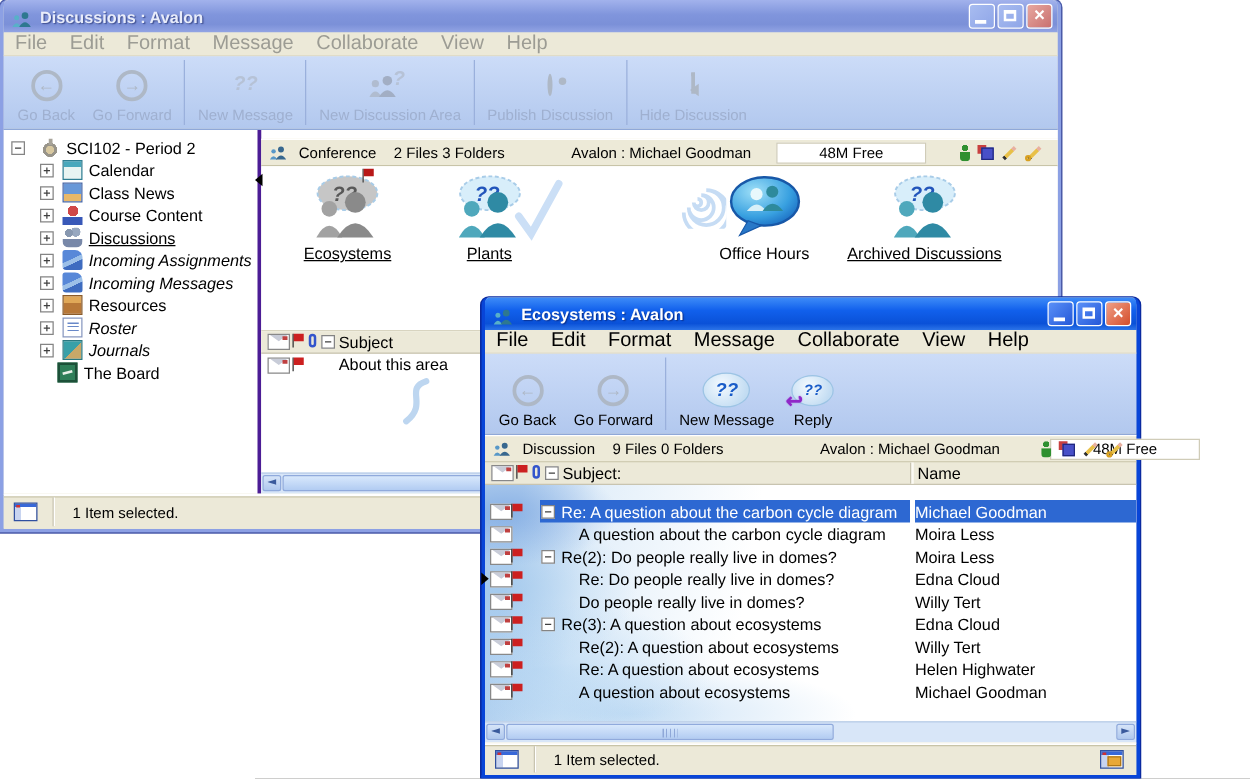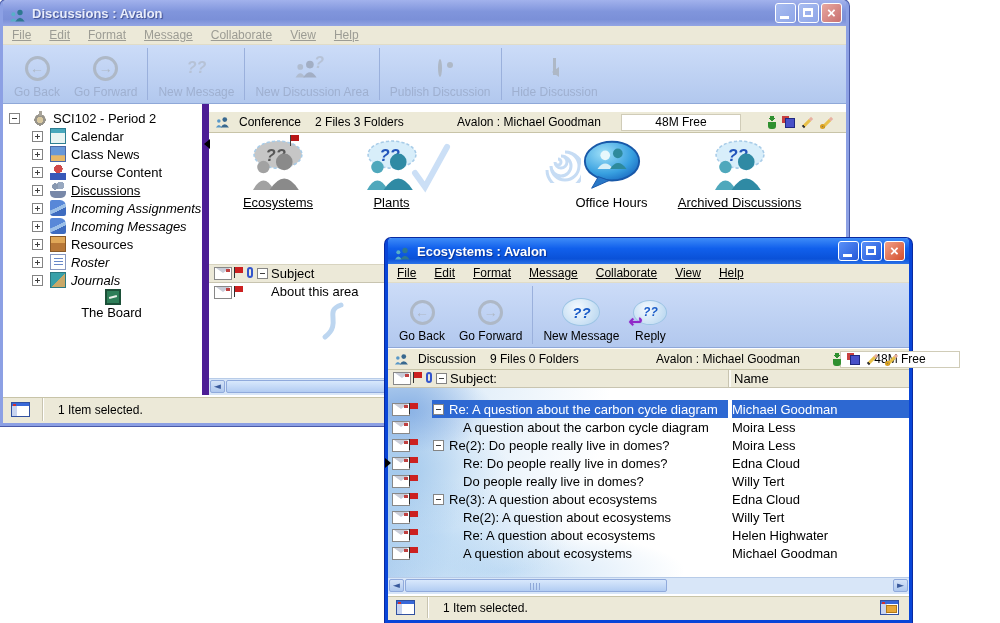--- a/index.html
+++ b/index.html
@@ -29,21 +29,21 @@
   .w1 .b-min,.w1 .b-max{background:linear-gradient(135deg,#A8BCF0,#8FA6E8);}
   .b-close{background:linear-gradient(135deg,#F0A088,#D44E2C);}
   .w1 .b-close{background:linear-gradient(135deg,#E8A8A0,#C87070);}
   .b-min::after{content:"";position:absolute;left:4px;bottom:3px;width:9px;height:3px;background:#fff;}
   .b-max::after{content:"";position:absolute;left:4px;top:4px;width:10px;height:9px;
       border:2px solid #fff;border-top-width:3px;box-sizing:border-box;}
   .b-close::after{content:"×";position:absolute;left:0;right:0;top:-1px;text-align:center;
       color:#fff;font:bold 15px/20px "Liberation Sans",sans-serif;text-shadow:none;}
   .menubar{height:18px;background:#ECE9D8;display:flex;align-items:center;flex:none;
       border-bottom:1px solid #E0DCC8;}
-  .menu-item{padding:0 9px;font-size:12px;text-decoration:underline;}
+  .menu-item{padding:0 9px;font-size:16px;}
   .toolbar{background:linear-gradient(180deg,#CCDCF8,#B2C8EE);display:flex;align-items:stretch;
       flex:none;border-bottom:1px solid #8FA8D8;padding-left:4px;}
   .w1 .toolbar{height:58px;}
   .w2 .toolbar{height:64px;}
   .tsep{width:1px;background:#9AB0DC;margin:3px 3px;}
   .tbtn{display:flex;flex-direction:column;align-items:center;justify-content:flex-end;
       padding:3px 7px 4px;}
   .ticonbox{height:34px;display:flex;align-items:center;justify-content:center;}
   .tlabel{font-size:12px;white-space:nowrap;}
   .circ{width:25px;height:25px;border:3px solid #AEB8C6;border-radius:50%;display:flex;
@@ -85,21 +85,21 @@
   .sb-panel{width:19px;height:15px;border:1px solid #3050A0;box-sizing:border-box;margin-left:8px;
       background:linear-gradient(180deg,#3868D8 0 3px,transparent 3px),linear-gradient(90deg,#C8D4F0 0 5px,#fff 5px);position:relative;}
   .sb-panel::after{content:"";position:absolute;left:1px;top:1px;width:3px;height:2px;background:#D03030;}
   .sb-panel2{margin:0;position:absolute;right:10px;top:5px;
       background:linear-gradient(180deg,#3868D8 0 3px,transparent 3px),linear-gradient(90deg,#C8D4F0 0 6px,#fff 6px);}
   .sb-panel2::before{content:"";position:absolute;right:1px;bottom:1px;width:9px;height:6px;background:#E8A838;border:1px solid #B07818;}
   .st-sep{width:1px;align-self:stretch;margin:2px 0 2px 12px;background:#C8C4B0;border-right:1px solid #fff;}
   .st-text{margin-left:14px;font-size:12px;}
   
   .w1body{flex:1;display:flex;min-height:0;}
-  .treepane{width:206px;background:#fff;border-right:7px solid #4c1d95;padding-top:5px;box-sizing:border-box;position:relative;}
+  .treepane{width:206px;background:#fff;border-right:3px solid #4c1d95;padding-top:5px;box-sizing:border-box;position:relative;}
   .trow{height:18px;display:flex;align-items:center;font-size:13px;}
   .trow .lbl{margin-left:5px;white-space:nowrap;}
   .trow .it{font-style:italic;}
   .rightpane{flex:1;display:flex;flex-direction:column;min-width:0;background:#fff;}
   .topstrip{height:7px;background:#fff;flex:none;}
   .iconarea{height:131px;background:#fff;position:relative;flex:none;overflow:hidden;}
   .bigicon{position:absolute;text-align:center;}
   .bigicon .blabel{font-size:13px;margin-top:1px;white-space:nowrap;}
   .bigicon .ul{text-decoration:underline;}
   .bigflag{position:absolute;right:6px;top:-4px;width:12px;height:12px;}
@@ -294,21 +294,21 @@
           <div class="trow" style="padding-left: 29px;">
             <span class="pm plus"></span>
             <span class="ti ti-roster-icon" style="margin-left: 7px;"></span>
             <span class="lbl it">Roster</span>
           </div>
           <div class="trow" style="padding-left: 29px;">
             <span class="pm plus"></span>
             <span class="ti ti-journals-icon" style="margin-left: 7px;"></span>
             <span class="lbl it">Journals</span>
           </div>
-          <div class="trow" style="padding-left: 13px; flex-direction: column;">
+          <div class="trow" style="padding-left: 25px;">
             <span style="width: 11px; flex: 0 0 auto;"></span>
             <span class="ti ti-board-icon" style="margin-left: 7px;"></span>
             <span class="lbl">The Board</span>
           </div>
         </div>
       <span class="tri-left" style="left:196px;top:139px;z-index:5;position:absolute;"></span>
       <div class="rightpane">
         <div class="topstrip"></div>
         <div class="infobar">
           <span class="ticn" id="w1-conf-icon" style="margin-left:6px;"><svg width="16" height="15" viewBox="0 0 54 50">

